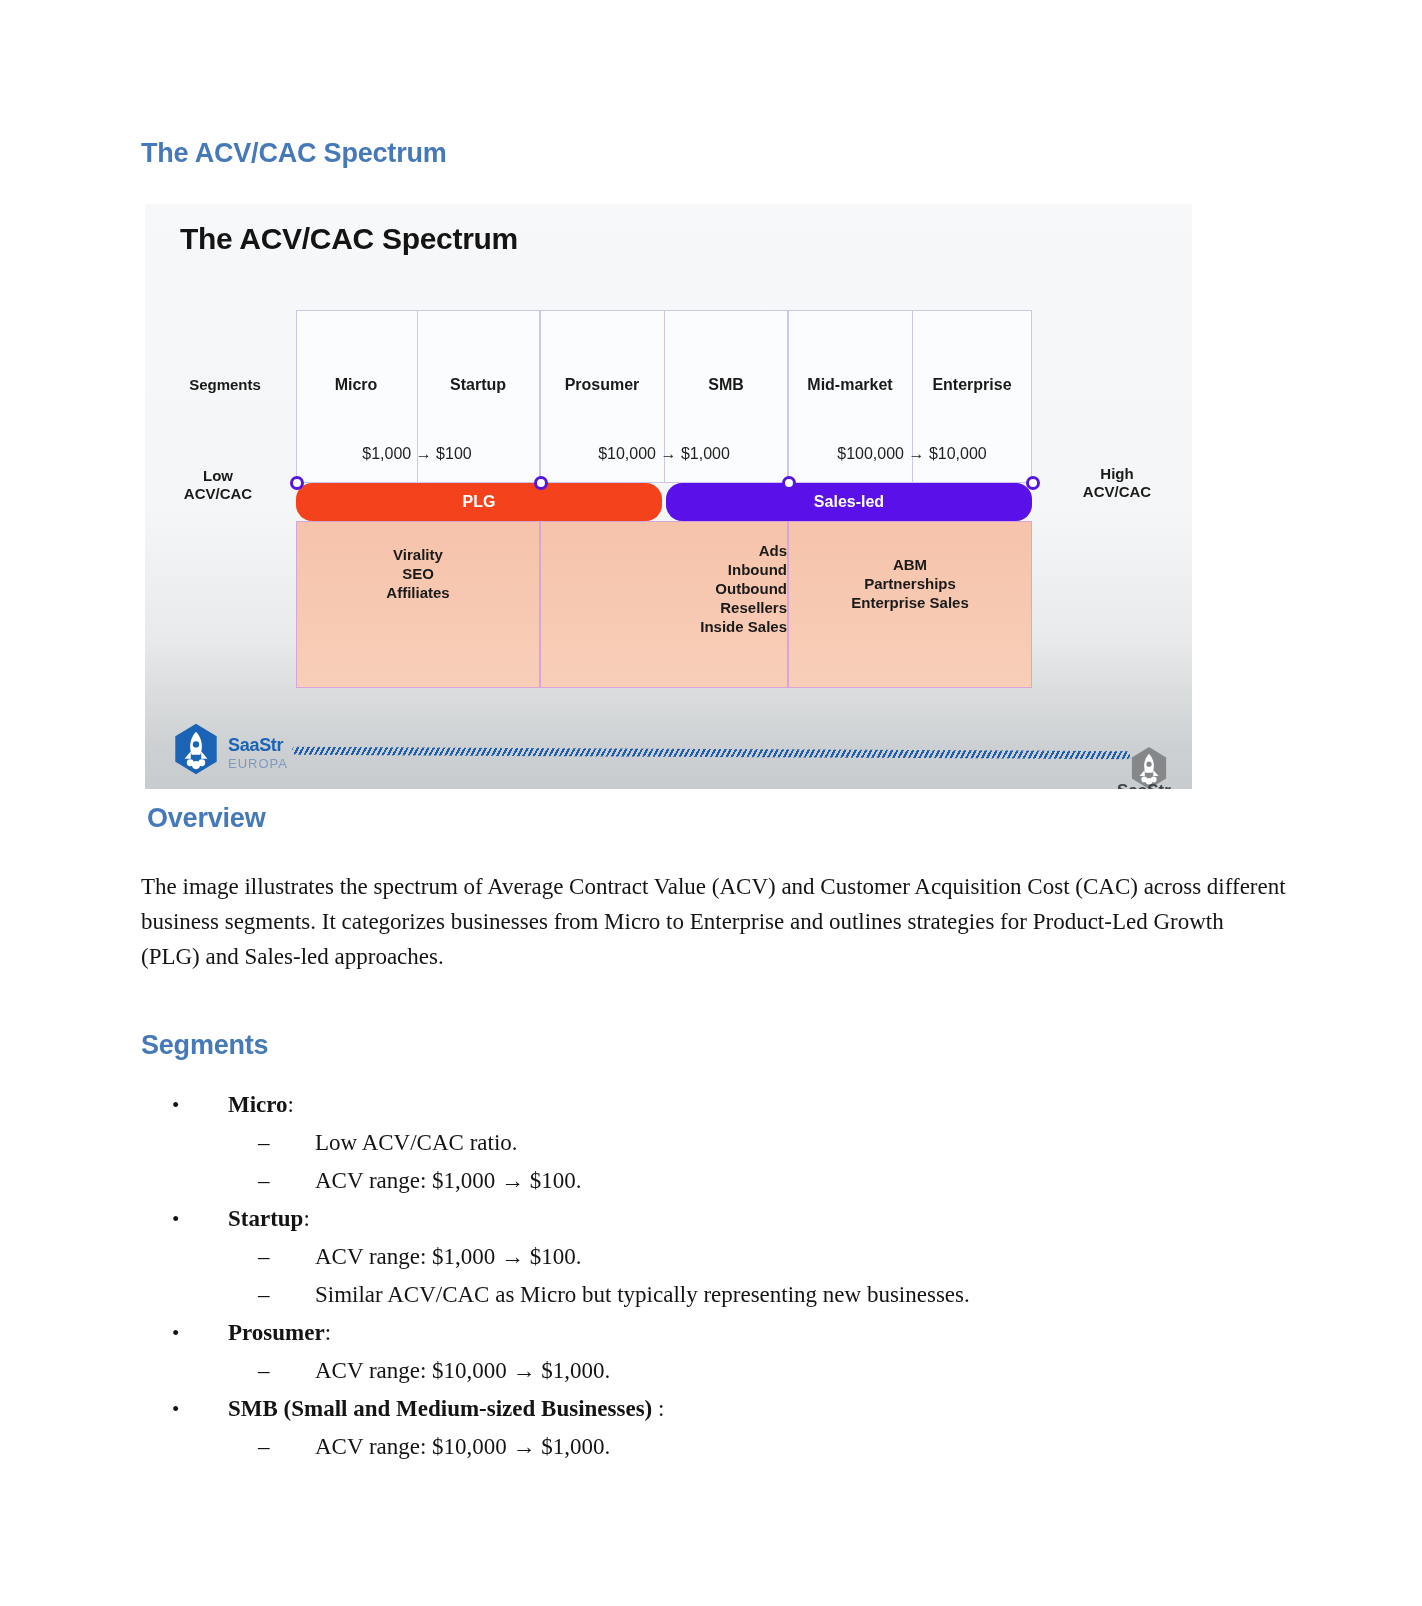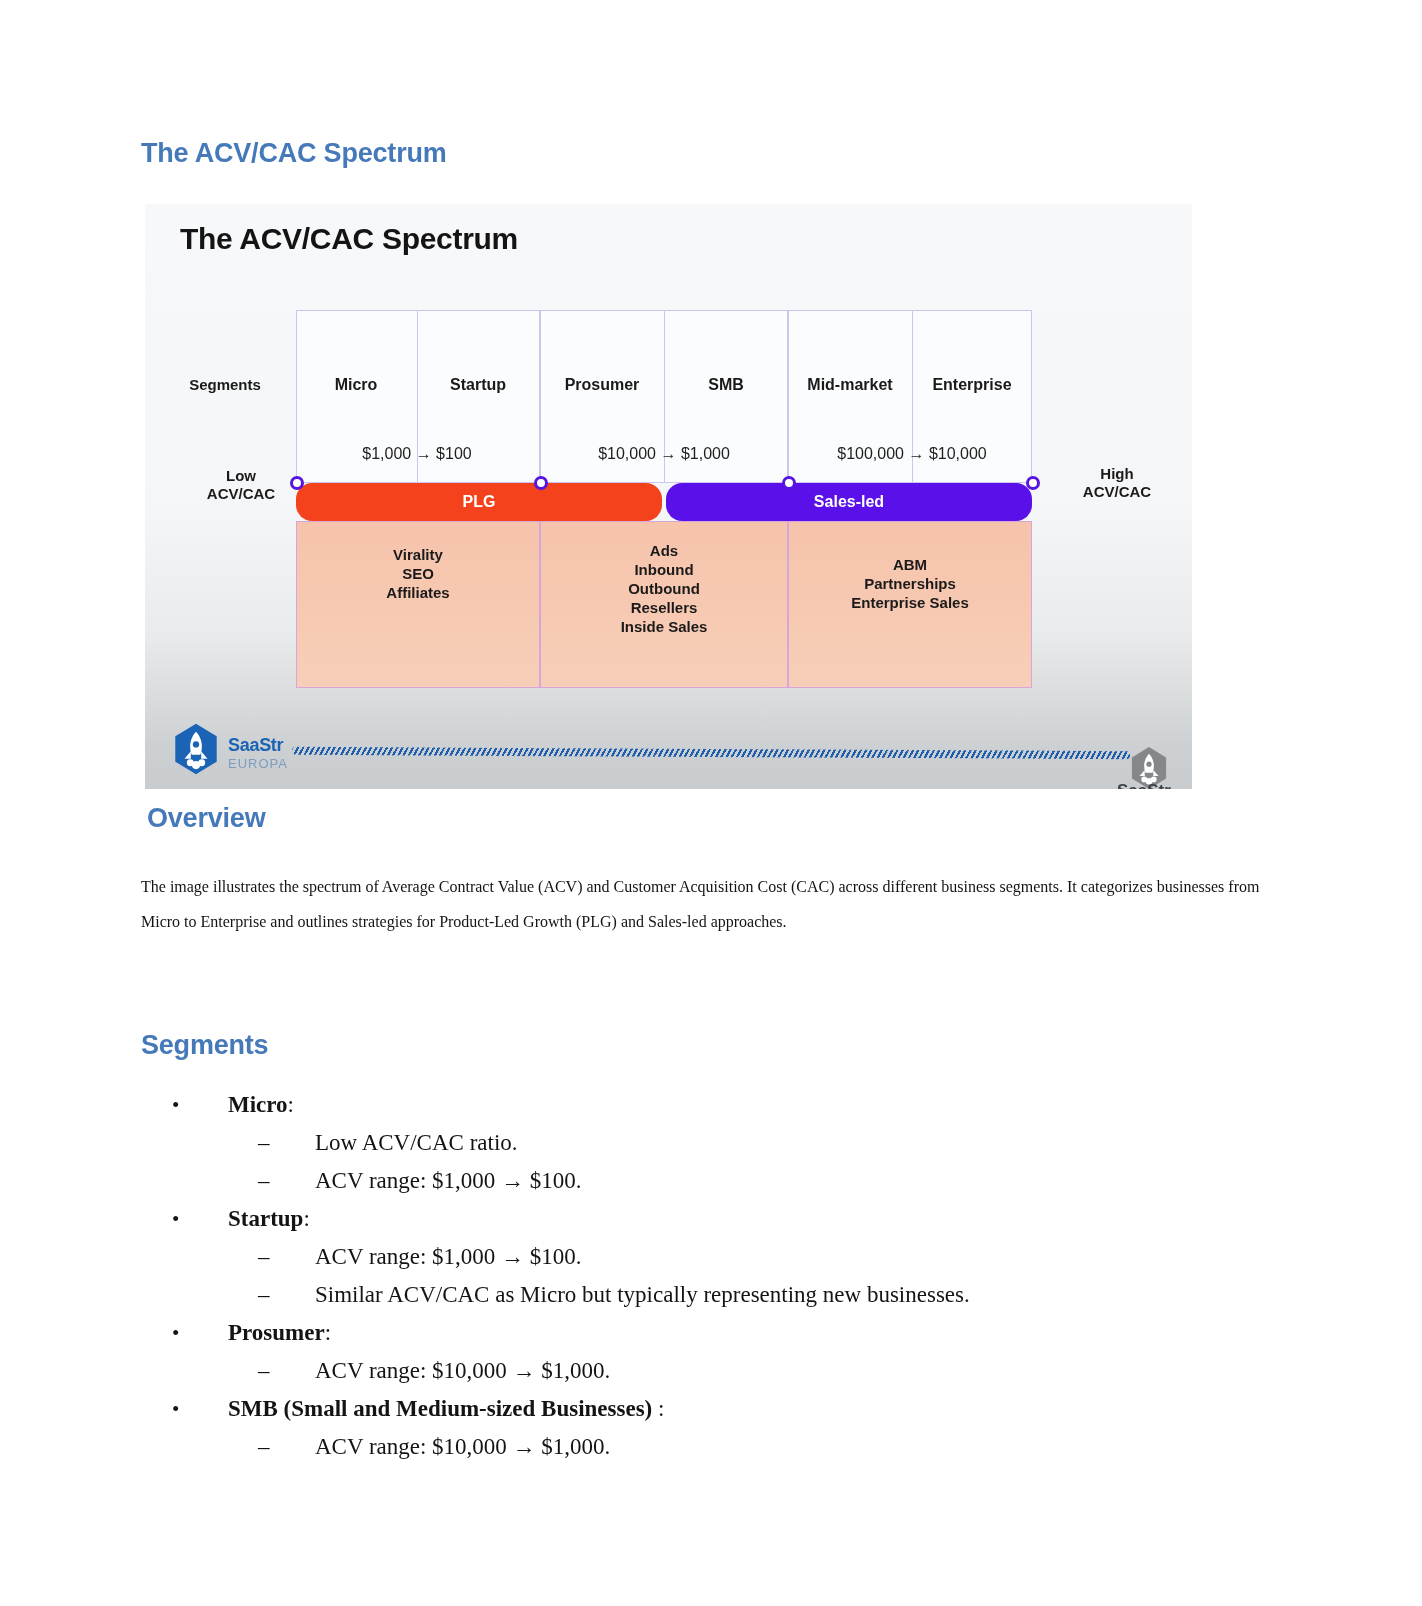--- a/index.html
+++ b/index.html
@@ -7,21 +7,21 @@
         font-family:"Liberation Sans",sans-serif;color:#1b1b1b;}
 
   
   .doc-h{position:absolute;left:141px;font-family:"Liberation Sans",sans-serif;
          font-weight:bold;font-size:27px;color:#4579B9;letter-spacing:-0.2px;}
   .h1{top:138px;}
   .h2-overview{top:803px;margin-left:6px;}
   .h2-segments{top:1030px;}
 
   .overview-p{position:absolute;left:141px;top:869px;width:1145px;
-              font-family:"Liberation Serif",serif;font-size:16px;line-height:35px;color:#141414;}
+              font-family:"Liberation Serif",serif;font-size:23px;line-height:35px;color:#141414;}
 
   .seg-list{position:absolute;left:141px;top:1086px;width:1190px;
             font-family:"Liberation Serif",serif;font-size:23px;line-height:38px;color:#141414;}
   .li-top{padding-left:31px;}
   .li-top .marker{display:inline-block;width:56px;font-size:21px;}
   .li-top .lbl{font-weight:bold;}
   .li-sub{padding-left:117px;}
   .li-sub .marker{display:inline-block;width:57px;}
 
   
@@ -45,21 +45,21 @@
        color:#ffffff;font-weight:bold;font-size:16px;}
   .bar-plg{left:151px;width:366px;background:#F4431C;}
   .bar-sales{left:521px;width:366px;background:#5A10E9;}
 
   .dot{position:absolute;top:272px;width:8px;height:8px;border:3px solid #5716E0;border-radius:50%;background:#ffffff;z-index:3;}
 
   .strat-box{position:absolute;top:317px;height:167px;box-sizing:border-box;
              background:linear-gradient(180deg,#F6C3AB 0%,#F8CEB8 100%);
              border:1px solid #D7A6D9;text-align:center;font-weight:bold;font-size:15px;line-height:19px;color:#1a1a1a;}
   .strat1{left:151px;width:244px;padding-top:23px;}
-  .strat2{left:395px;width:248px;padding-top:19px;}
+  .strat2{left:395px;width:248px;padding-top:19px;text-align:right;}
   .strat3{left:643px;width:244px;padding-top:33px;}
 
   .logo-hex{position:absolute;left:28px;top:516px;width:46px;height:58px;}
   .logo-name{position:absolute;left:83px;top:531px;font-size:18px;font-weight:bold;color:#1B63B5;letter-spacing:-0.3px;}
   .logo-sub{position:absolute;left:83px;top:552px;font-size:13px;color:#7E9BBD;letter-spacing:1px;}
   .wavy-line{position:absolute;left:147px;top:545px;width:838px;height:8px;border-radius:4px;
              background:repeating-linear-gradient(118deg,#1E5EAD 0 2.1px,rgba(0,0,0,0) 2.1px 4.6px);
              transform:rotate(0.3deg);}
   .gray-hex{position:absolute;left:985px;top:542px;width:38px;height:44px;}
   .partial-wordmark{position:absolute;left:972px;top:577px;font-size:17px;font-weight:bold;color:#3F4244;}
@@ -86,21 +86,21 @@
     <div class="seg-label" style="left:268px;">Startup</div>
     <div class="seg-label" style="left:392px;">Prosumer</div>
     <div class="seg-label" style="left:516px;">SMB</div>
     <div class="seg-label" style="left:640px;">Mid-market</div>
     <div class="seg-label" style="left:762px;">Enterprise</div>
 
     <div class="acv-range" style="left:172px;width:200px;">$1,000 → $100</div>
     <div class="acv-range" style="left:404px;width:230px;">$10,000 → $1,000</div>
     <div class="acv-range" style="left:637px;width:260px;">$100,000 → $10,000</div>
 
-    <div class="side-label" style="left:31px;top:263px;">
+    <div class="side-label" style="left:8px;top:263px;">
       <div>Low</div>
       <div>ACV/CAC</div>
     </div>
     <div class="side-label" style="left:907px;top:261px;">
       <div>High</div>
       <div>ACV/CAC</div>
     </div>
 
     <div class="bar bar-plg">PLG</div>
     <div class="bar bar-sales">Sales-led</div>

